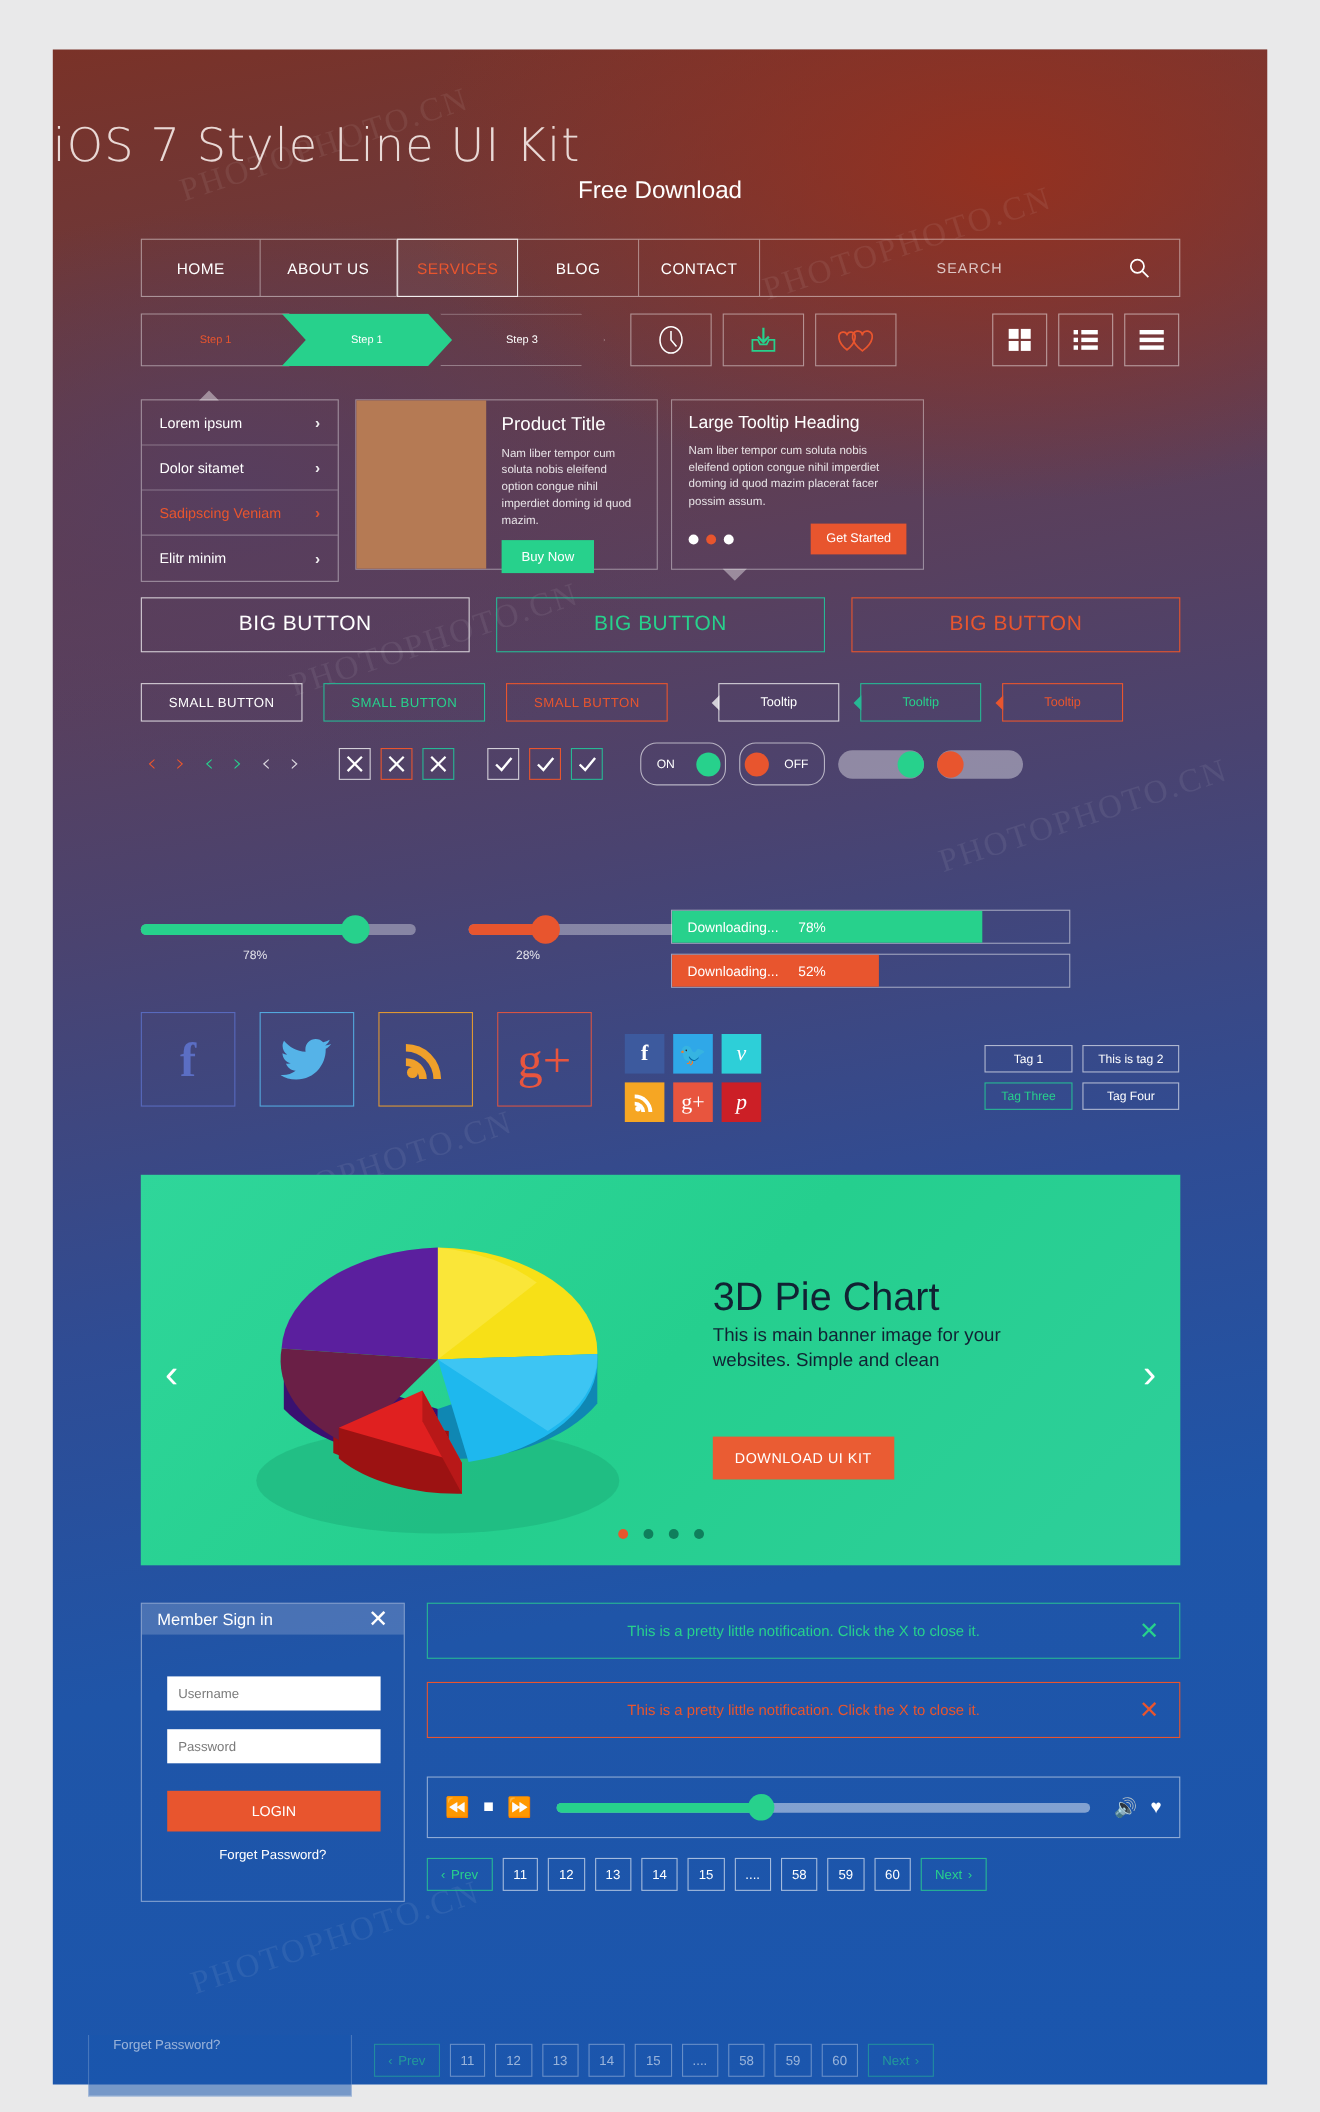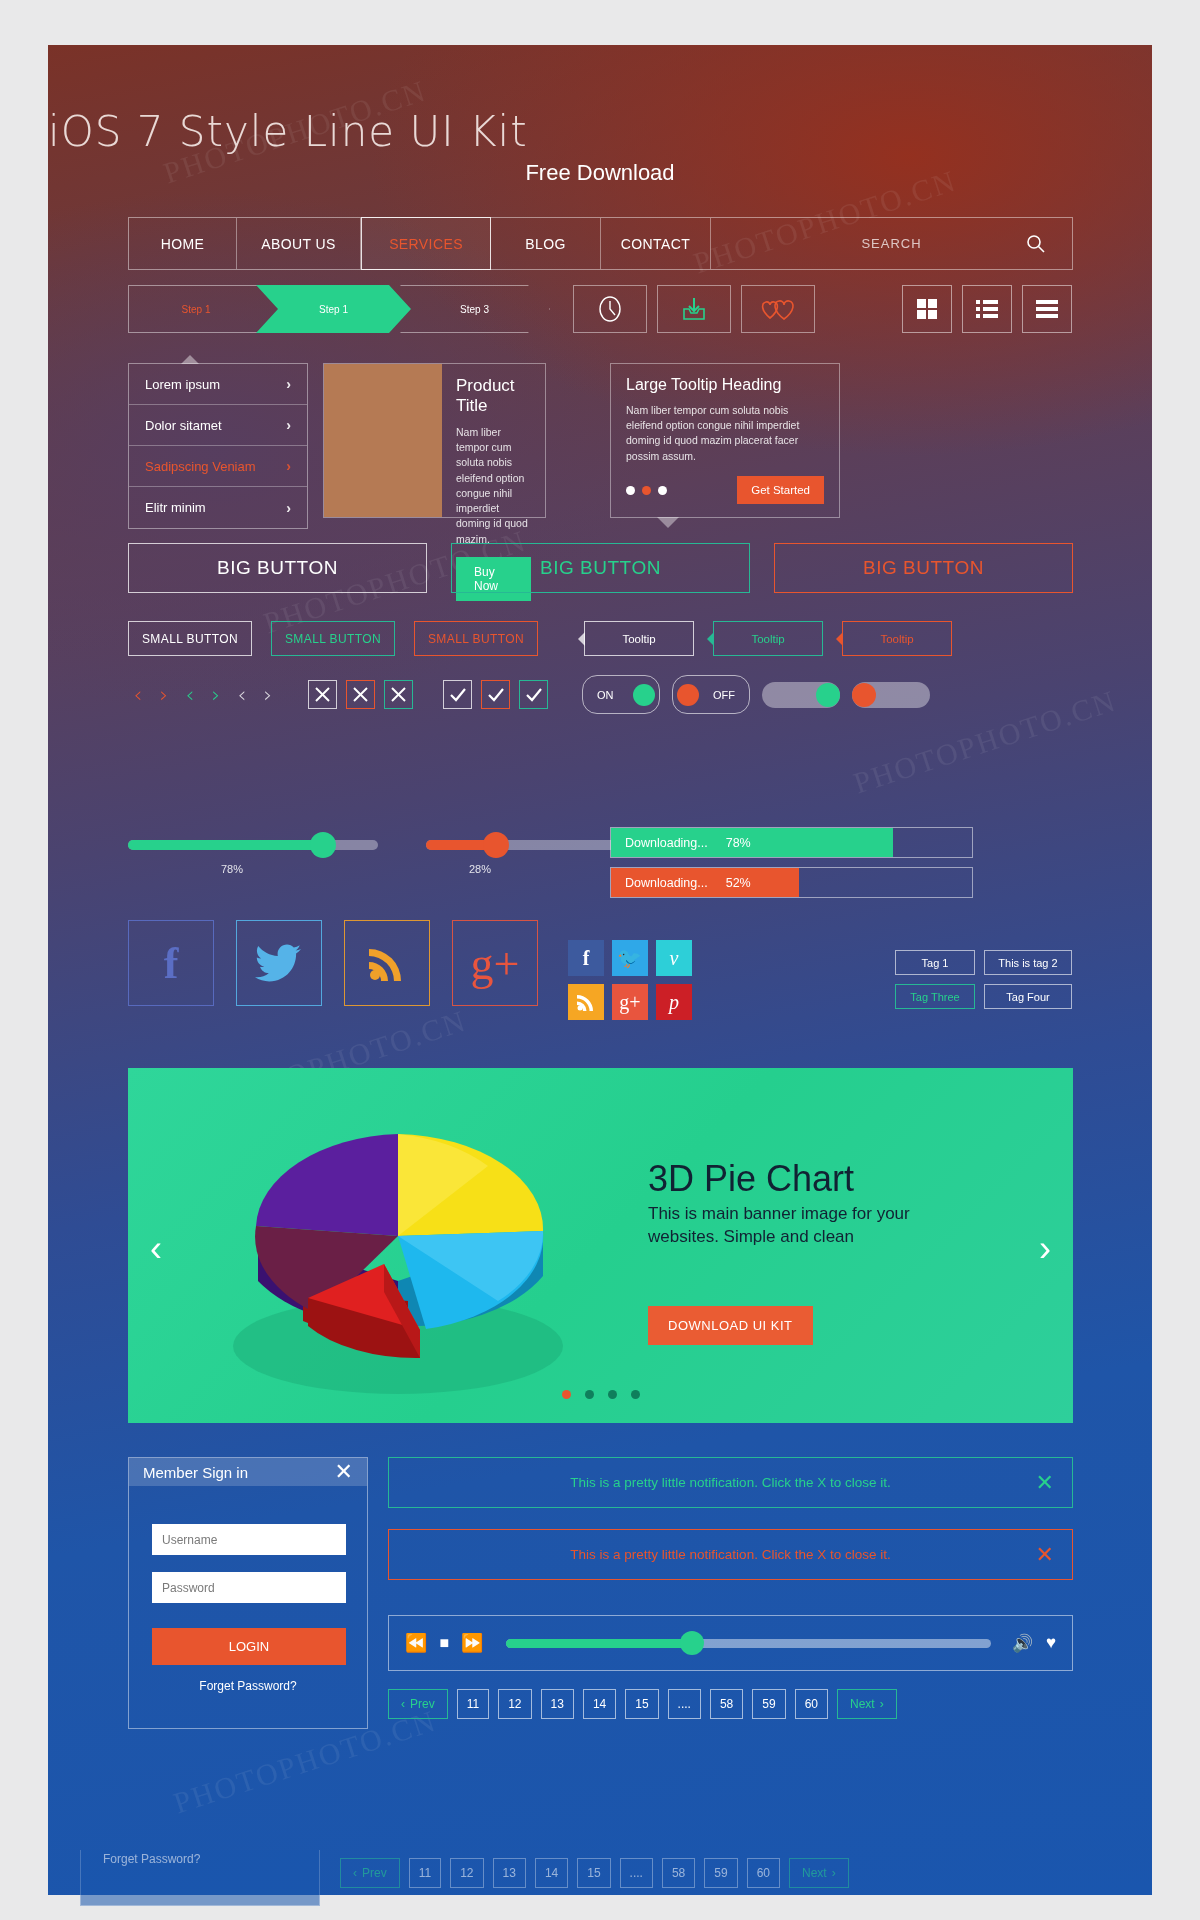--- a/index.html
+++ b/index.html
@@ -24,21 +24,21 @@
            font-size:42px; color:#f3e7e4; font-weight:300; letter-spacing:1px;
            font-family:"DejaVu Sans", sans-serif; opacity:.92;}
   .subtitle { position:absolute; left:0; right:0; top:115px; text-align:center;
               font-size:22px; color:#fff; font-weight:400;}
 
   
   .nav { position:absolute; left:80px; top:172px; width:945px; height:53px;
          border:1px solid rgba(255,255,255,.45); display:flex; }
   .nav .item { border-right:1px solid rgba(255,255,255,.4); display:flex; align-items:center;
                justify-content:center; color:#fff; font-size:14px; letter-spacing:.4px; }
-  .nav .item.home{width:108px;} .nav .item.about{width:124px;} .nav .item.services{width:130px;}
+  .nav .item.home{width:108px;} .nav .item.about{width:124px;} .nav .item.services{width:110px;}
   .nav .item.blog{width:110px;} .nav .item.contact{width:110px;}
   .nav .item.services{ color:#e8552e; border:1px solid rgba(255,255,255,.85);
         margin:-1px 0 -1px 0; background:rgba(255,255,255,.04); }
   .nav .search { flex:1; display:flex; align-items:center; justify-content:center; position:relative;}
   .nav .search span{color:rgba(255,255,255,.72); font-size:13px; letter-spacing:1px;}
   .nav .search .mag{position:absolute; right:26px; top:16px;}
 
   
   .steps { position:absolute; left:80px; top:240px; width:400px; height:48px; }
   .step { position:absolute; top:0; height:48px; display:flex; align-items:center; justify-content:center;
@@ -63,21 +63,21 @@
   .listbox .li:last-child{ border-bottom:none; }
   .listbox .li.active { color:#e8552e; }
   .caret { font-size:14px; color:#fff; opacity:.9; font-weight:bold;}
   .li.active .caret{ color:#e8552e;}
   .listbox .notch { position:absolute; top:-9px; left:52px; width:18px; height:9px;
         background:transparent; }
   .listbox .notch:before{content:""; position:absolute; left:0; top:0;
         border-left:9px solid transparent; border-right:9px solid transparent;
         border-bottom:9px solid rgba(255,255,255,.42);}
 
-  .prodcard { position:absolute; left:275px; top:318px; width:223px; height:155px;
+  .prodcard { position:absolute; left:275px; top:318px; width:275px; height:155px;
               border:1px solid rgba(255,255,255,.4); display:flex; }
   .prodimg { width:118px; background:
       radial-gradient(circle at 48% 55%, #3a261b 0 14%, #6b4430 22%, #c98a63 34%, #e0a97e 46%, #b87a53 62%, #9a5f3e 100%),
       linear-gradient(140deg,#c48a62,#a9apre);
       background-color:#b57a54; }
   .prodbody { flex:1; padding:12px 14px; }
   .prodbody h3 { color:#fff; font-size:17px; font-weight:400; margin-bottom:9px;}
   .prodbody p { color:rgba(255,255,255,.85); font-size:10.5px; line-height:1.45; }
   .buy { margin-top:10px; display:inline-block; background:#27d18c; color:#fff;
          font-size:12px; padding:8px 18px; }
@@ -98,21 +98,21 @@
 
   
   .bigrow { position:absolute; left:80px; top:498px; width:945px; display:flex; gap:24px;}
   .bigbtn { flex:1; height:50px; display:flex; align-items:center; justify-content:center;
             font-size:19px; letter-spacing:.5px; }
   .bb-w{ border:1px solid rgba(255,255,255,.75); color:#fff;}
   .bb-g{ border:1px solid #27b894; color:#27d18c;}
   .bb-o{ border:1px solid #e8552e; color:#e8552e;}
 
   .smallrow { position:absolute; left:80px; top:576px; display:flex; gap:19px; align-items:center;}
-  .smallbtn { width:124px; height:35px; display:flex; align-items:center; justify-content:center;
+  .smallbtn { width:147px; height:35px; display:flex; align-items:center; justify-content:center;
               font-size:12px; letter-spacing:.4px;}
   .tipbtn { width:110px; height:35px; display:flex; align-items:center; justify-content:center;
             font-size:11.5px; position:relative;}
   .tipbtn:before{content:""; position:absolute; left:-7px; top:50%; margin-top:-7px;
       width:0;height:0;border-top:7px solid transparent;border-bottom:7px solid transparent;}
   .tb-w:before{border-right:7px solid rgba(255,255,255,.75);}
   .tb-g:before{border-right:7px solid #27b894;}
   .tb-o:before{border-right:7px solid #e8552e;}
 
   

